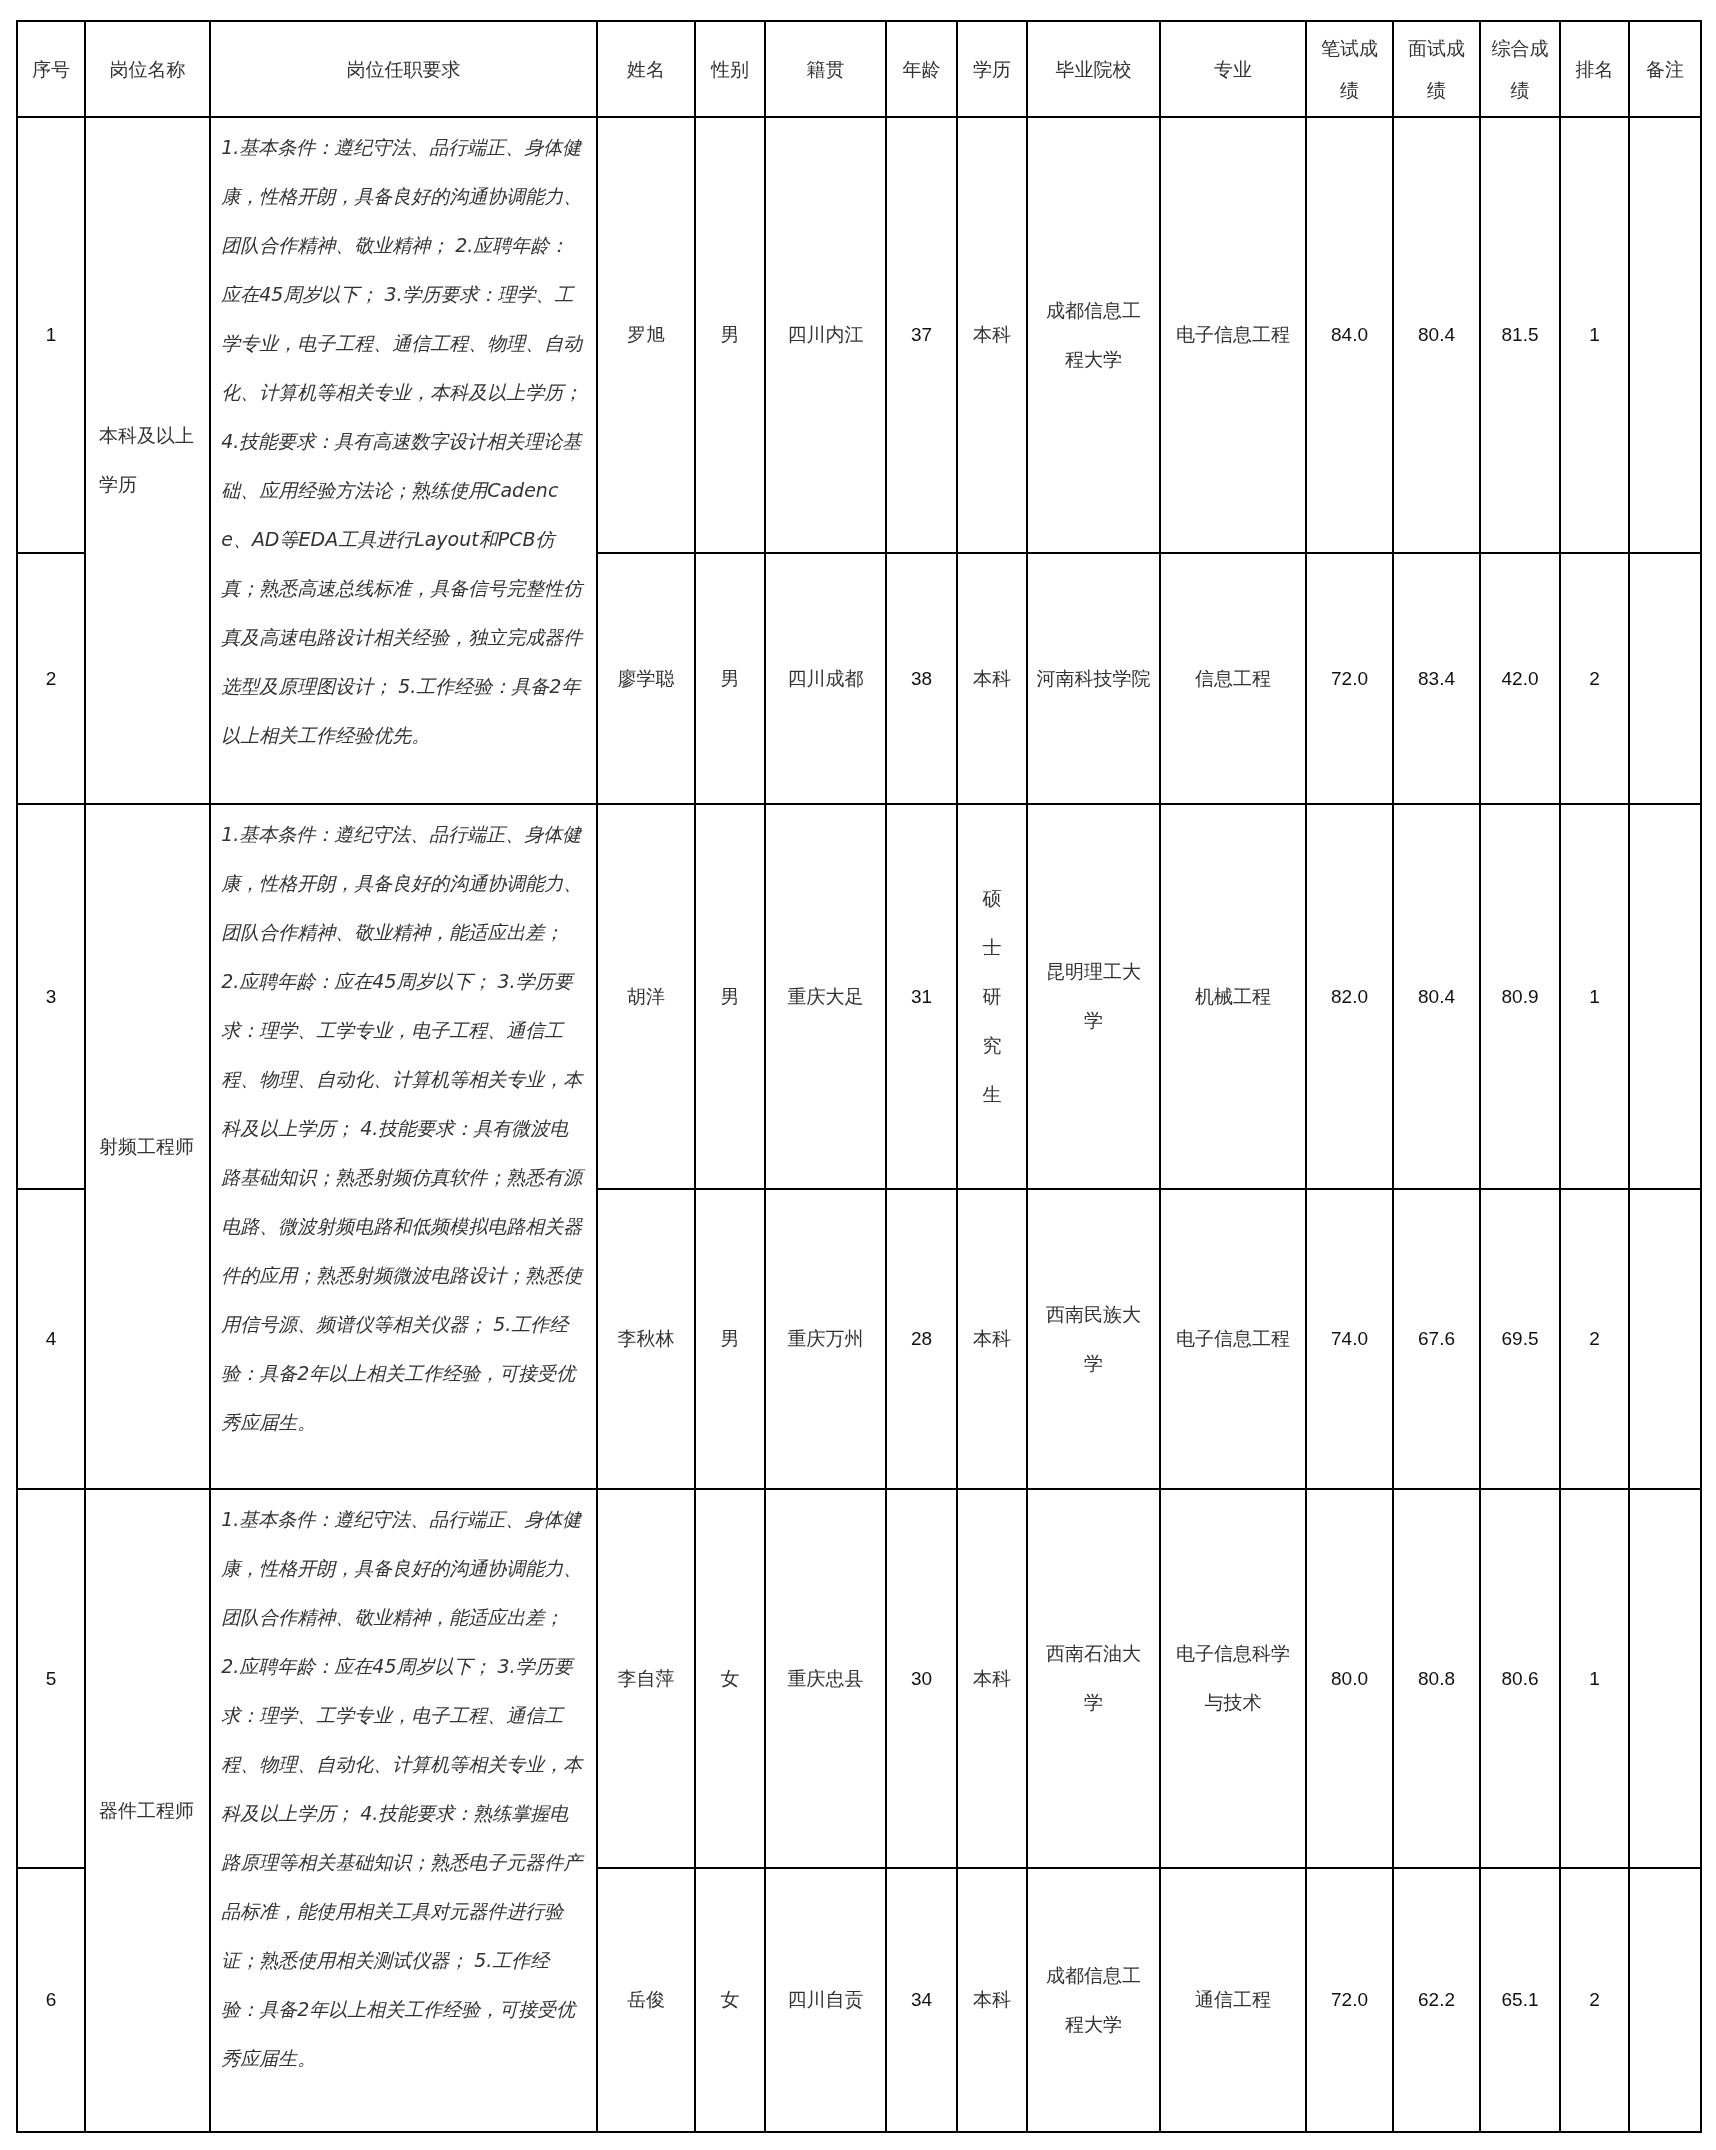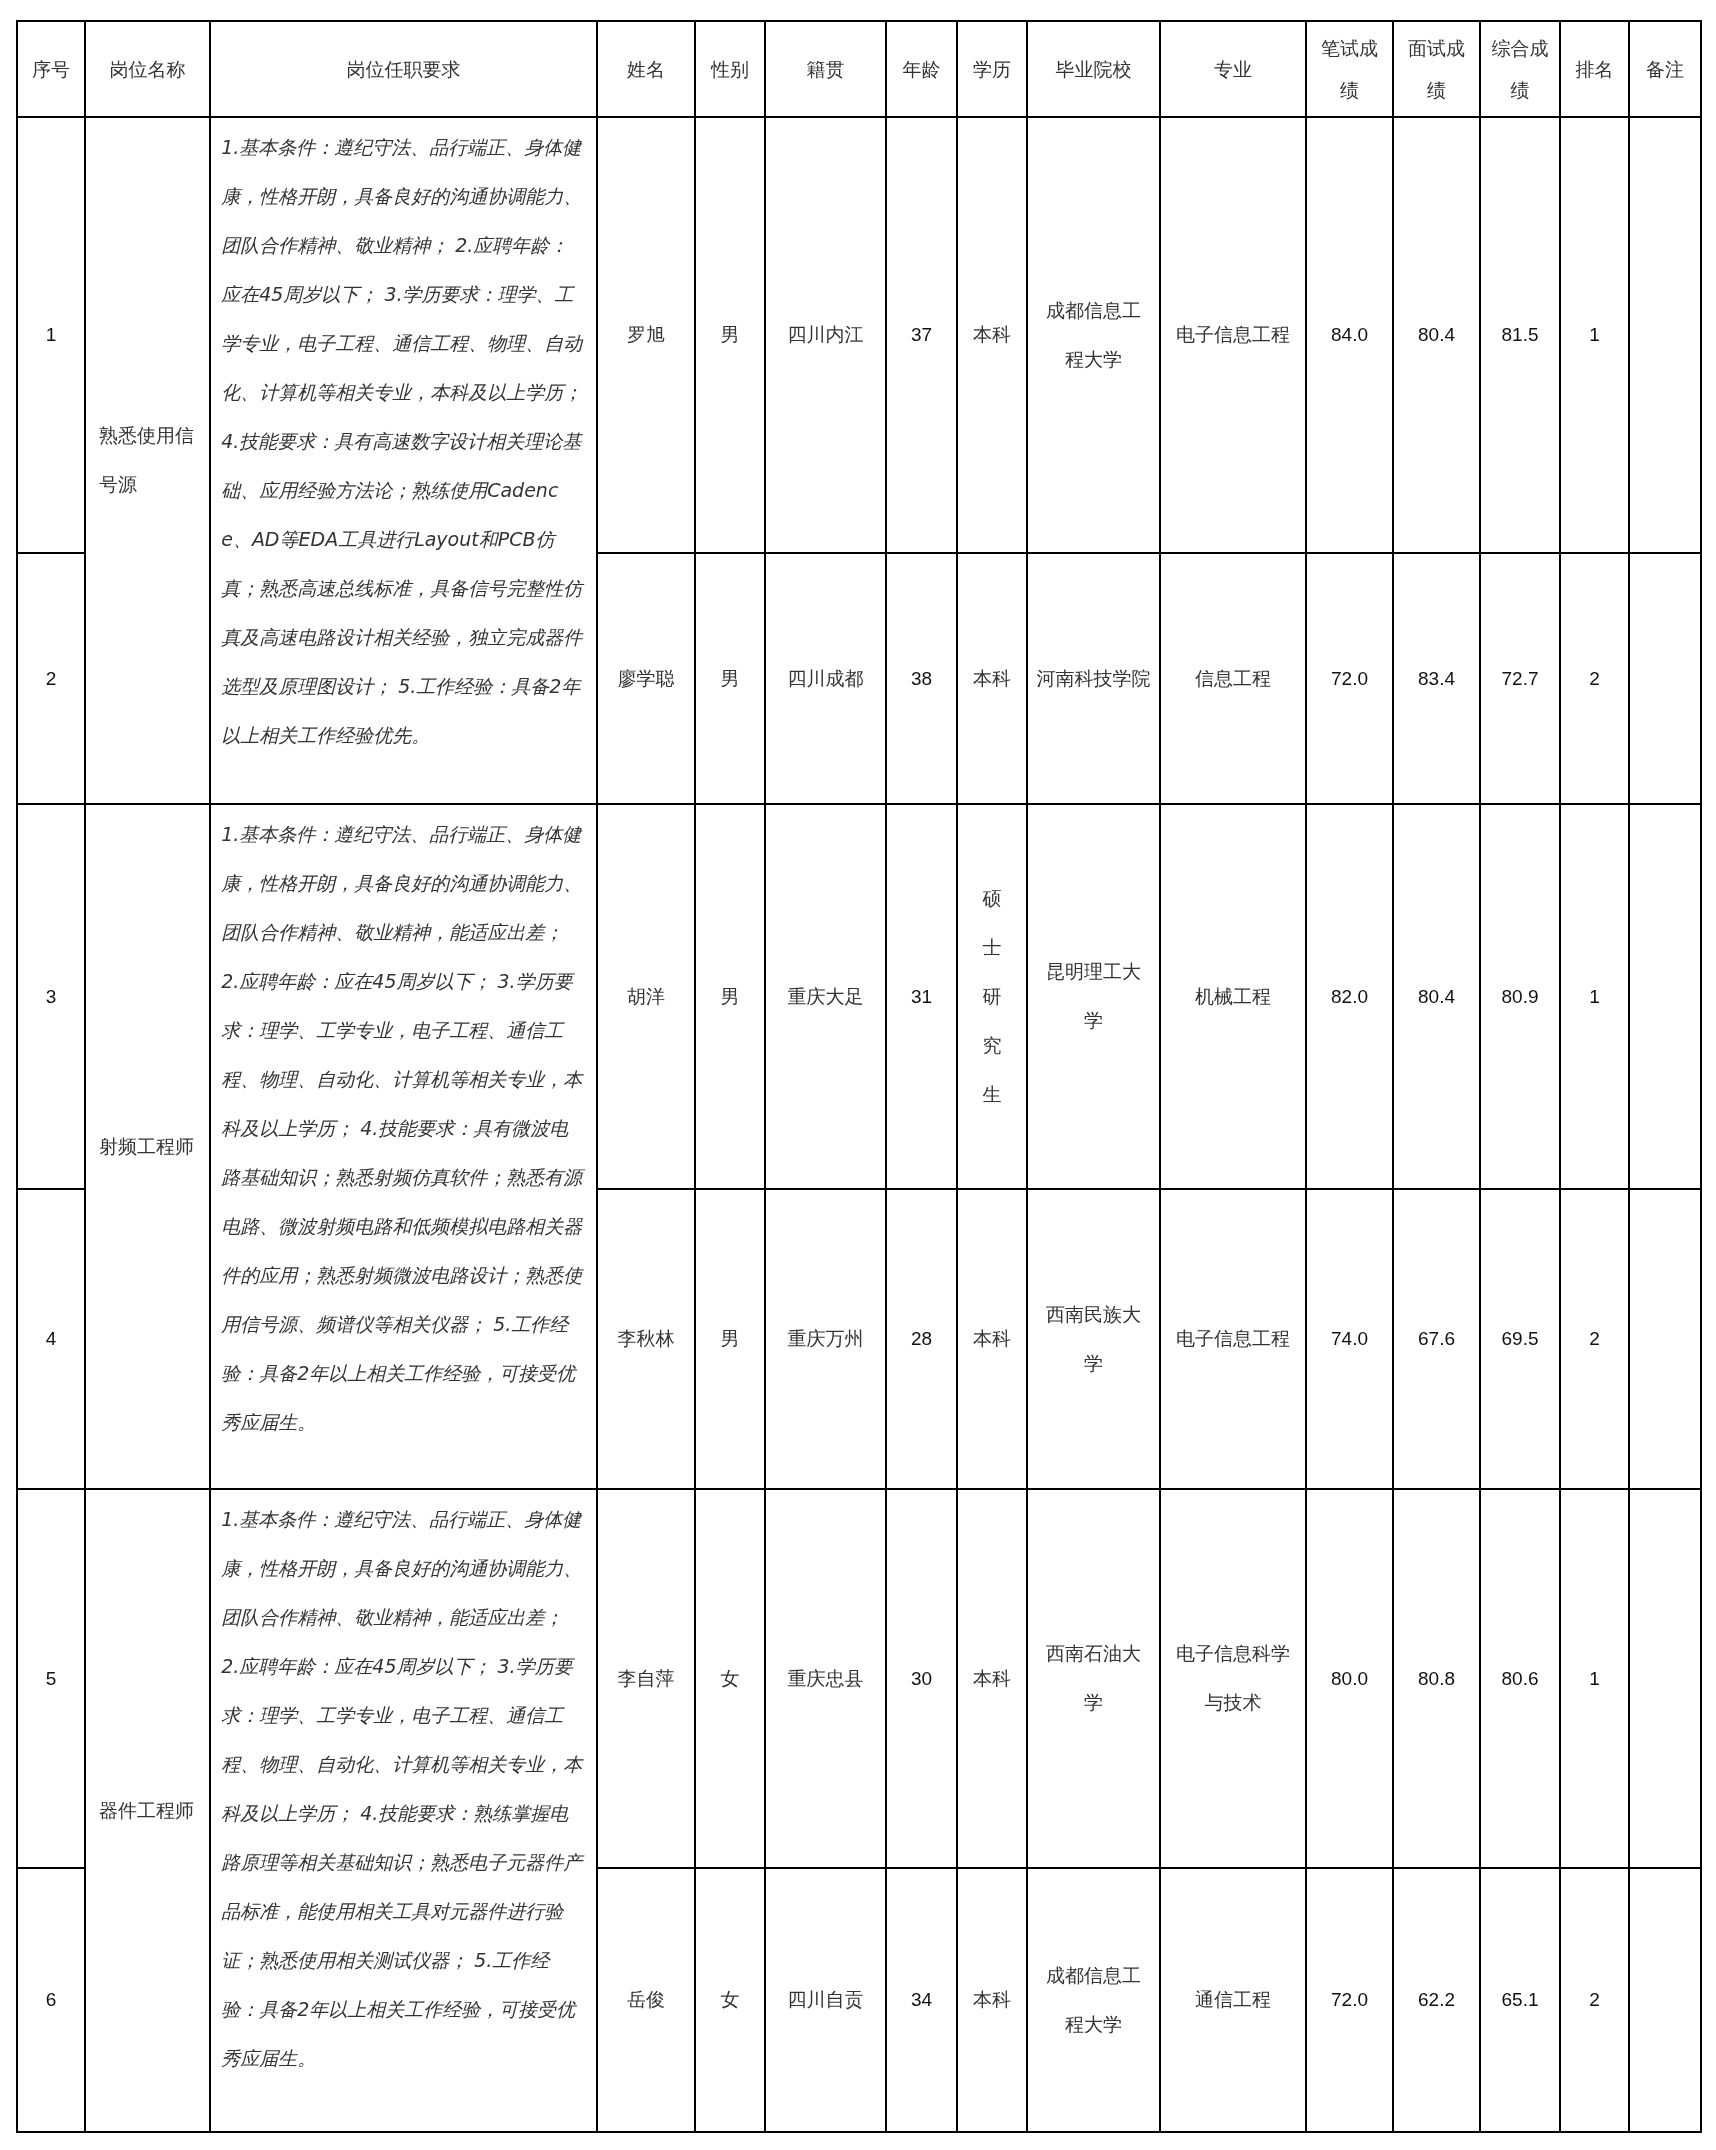--- a/index.html
+++ b/index.html
@@ -65,21 +65,21 @@
       <th class="cjk" style="padding:0 7.3px">面试成绩</th>
       <th class="cjk" style="padding:0 7.3px">综合成绩</th>
       <th class="cjk">排名</th>
       <th class="cjk">备注</th>
     </tr>
   </thead>
   <tbody>
 
     <tr style="height:436px">
       <td class="num">1</td>
-      <td class="pos" rowspan="2">熟悉使用信号源</td>
+      <td class="pos" rowspan="2">本科及以上学历</td>
       <td class="req" rowspan="2">1.基本条件：遵纪守法、品行端正、身体健康，性格开朗，具备良好的沟通协调能力、团队合作精神、敬业精神； 2.应聘年龄：应在45周岁以下； 3.学历要求：理学、工学专业，电子工程、通信工程、物理、自动化、计算机等相关专业，本科及以上学历； 4.技能要求：具有高速数字设计相关理论基础、应用经验方法论；熟练使用Cadence、AD等EDA工具进行Layout和PCB仿真；熟悉高速总线标准，具备信号完整性仿真及高速电路设计相关经验，独立完成器件选型及原理图设计； 5.工作经验：具备2年以上相关工作经验优先。</td>
       <td class="cjk">罗旭</td>
       <td class="cjk">男</td>
       <td class="cjk">四川内江</td>
       <td class="num">37</td>
       <td class="cjk">本科</td>
       <td class="cjk" style="padding:0 13px">成都信息工程大学</td>
       <td class="cjk">电子信息工程</td>
       <td class="num">84.0</td>
       <td class="num">80.4</td>
@@ -91,21 +91,21 @@
       <td class="num">2</td>
       <td class="cjk">廖学聪</td>
       <td class="cjk">男</td>
       <td class="cjk">四川成都</td>
       <td class="num">38</td>
       <td class="cjk">本科</td>
       <td class="cjk" style="padding:0 6px">河南科技学院</td>
       <td class="cjk">信息工程</td>
       <td class="num">72.0</td>
       <td class="num">83.4</td>
-      <td class="num">72.7</td>
+      <td class="num">42.0</td>
       <td class="num">2</td>
       <td></td>
     </tr>
 
     <tr style="height:385px">
       <td class="num">3</td>
       <td class="pos" rowspan="2">射频工程师</td>
       <td class="req" rowspan="2">1.基本条件：遵纪守法、品行端正、身体健康，性格开朗，具备良好的沟通协调能力、团队合作精神、敬业精神，能适应出差； 2.应聘年龄：应在45周岁以下； 3.学历要求：理学、工学专业，电子工程、通信工程、物理、自动化、计算机等相关专业，本科及以上学历； 4.技能要求：具有微波电路基础知识；熟悉射频仿真软件；熟悉有源电路、微波射频电路和低频模拟电路相关器件的应用；熟悉射频微波电路设计；熟悉使用信号源、频谱仪等相关仪器； 5.工作经验：具备2年以上相关工作经验，可接受优秀应届生。</td>
       <td class="cjk">胡洋</td>
       <td class="cjk">男</td>

